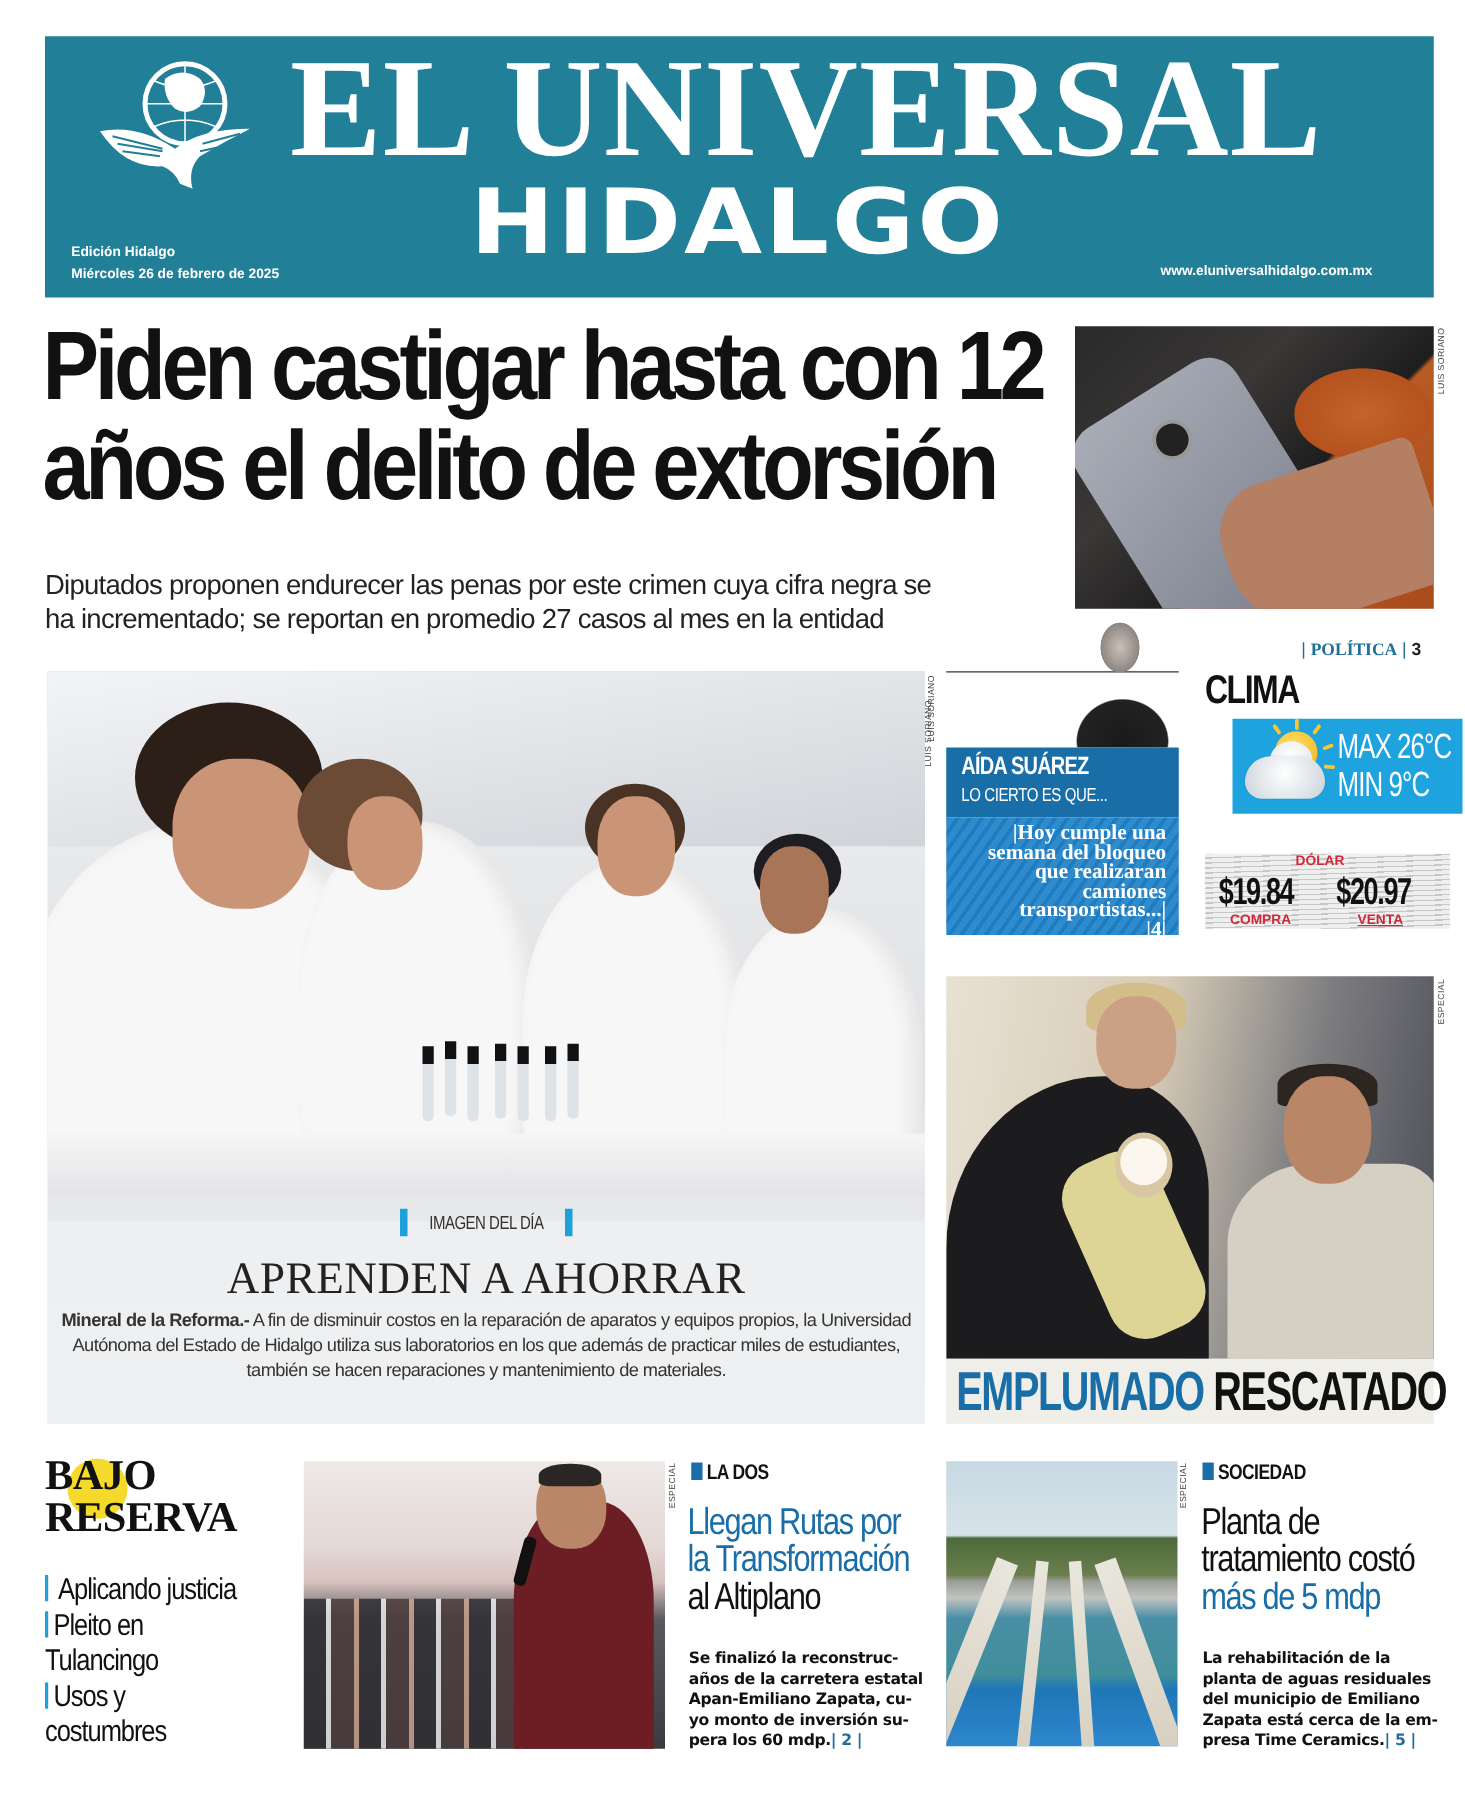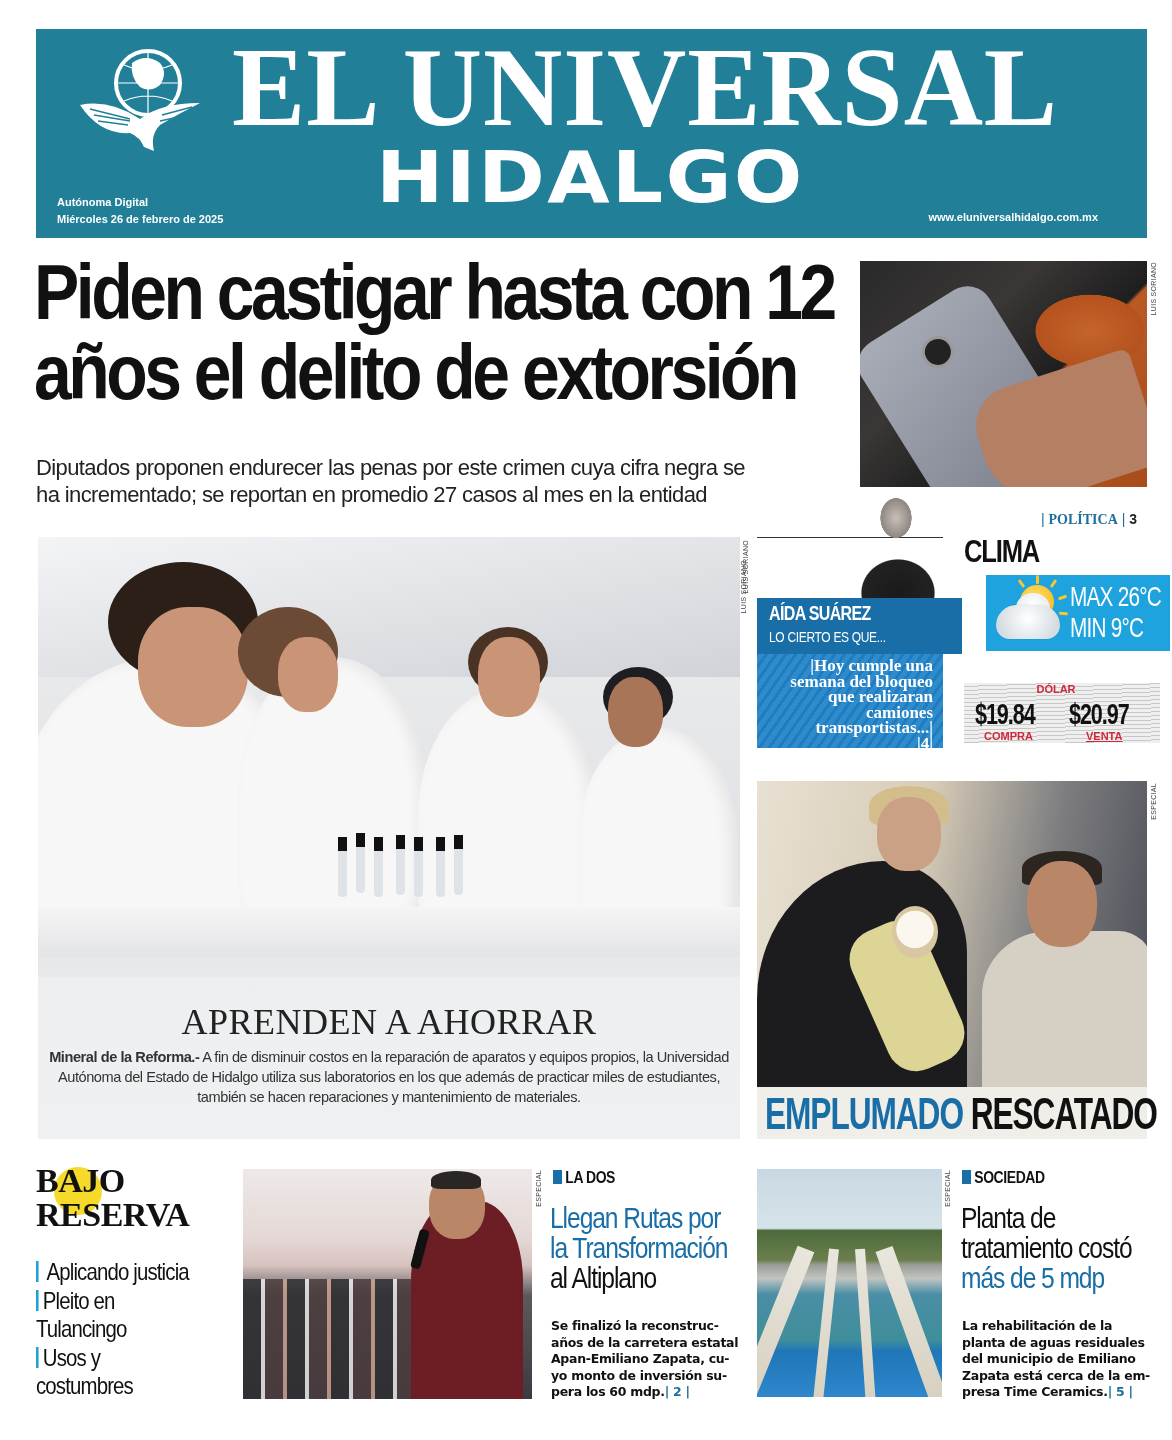--- a/index.html
+++ b/index.html
@@ -47,21 +47,21 @@
   .lab-title { left: 0; top: 464px; width: 702px; text-align: center; font-family: "Liberation Serif", serif; font-size: 36px; color: #222; letter-spacing: 0.5px; }
   .lab-body { left: 6px; top: 510px; width: 690px; text-align: center; font-size: 14.6px; line-height: 20px; color: #333; letter-spacing: -0.45px; }
   .lab-body b { color: #333; }
   .lab-tag { left: 0; top: 576px; width: 702px; text-align: center; }
 
   
   .col-photo { left: 838px; top: 488px; width: 103px; height: 110px; background:
       radial-gradient(ellipse 22px 28px at 58px 30px, #c8c0b8 0%, #8e8680 70%, transparent 72%),
       radial-gradient(ellipse 60px 55px at 60px 105px, #1a1a1a 0%, #222 60%, transparent 62%); }
   .col-rule { left: 757px; top: 537px; width: 186px; height: 1px; background: #333; }
-  .col-box-head { left: 757px; top: 598px; width: 205px; height: 56px; background: #1a6ea7; color: #fff; }
+  .col-box-head { left: 757px; top: 598px; width: 186px; height: 56px; background: #1a6ea7; color: #fff; }
   .col-name { left: 12px; top: 4px; font-weight: bold; font-size: 20px; letter-spacing: -0.8px; transform: scaleX(0.8); transform-origin: left; white-space: nowrap; }
   .col-slug { left: 12px; top: 30px; font-size: 15px; letter-spacing: -0.4px; transform: scaleX(0.8); transform-origin: left; white-space: nowrap; }
   .col-box-body { left: 757px; top: 654px; width: 186px; height: 94px; background: repeating-linear-gradient(-55deg, #2e8bcc 0 5px, #1f7cc0 5px 8px); color: #fff; }
   .col-text { right: 10px; top: 4px; width: 170px; text-align: right; font-family: "Liberation Serif", serif; font-weight: bold; font-size: 17px; line-height: 15.5px; }
 
   
   .clima-title { left: 964px; top: 533px; font-weight: bold; font-size: 32px; letter-spacing: -1.5px; transform: scaleX(0.8); transform-origin: left; color: #111; }
   .clima-box { left: 964px; top: 575px; width: 184px; height: 76px; background: #1ea3de; color: #fff; margin-left: 22px; }
   .sun { left: 34px; top: 10px; width: 34px; height: 34px; border-radius: 50%; background: radial-gradient(circle at 40% 40%, #ffe16a, #f3b219); }
   .sun-ray { width: 3px; height: 9px; background: #f7c630; border-radius: 2px; }
@@ -130,21 +130,21 @@
   <svg class="abs logo-svg" viewBox="0 0 130 110">
     <circle cx="72" cy="40" r="32" fill="none" stroke="#fff" stroke-width="4"></circle>
     <path d="M56 20 q14 -10 28 0 q8 10 0 22 q-10 8 -20 2 q-10 -10 -8 -24z" fill="#fff"></path>
     <path d="M72 8 v64 M40 40 h64 M48 22 q24 10 48 0 M48 58 q24 -10 48 0" stroke="#fff" stroke-width="1.2" fill="none"></path>
     <path d="M4 62 q30 -6 60 14 q20 -16 60 -16 q-20 10 -40 22 q-10 10 -6 26 l-10 -4 q-4 -10 -14 -14 q-30 2 -50 -28z" fill="#fff"></path>
     <path d="M14 66 l40 10 M18 72 l36 6 M22 78 l30 4 M86 72 l30 -8 M84 78 l28 -6" stroke="#227f98" stroke-width="1.5"></path>
   </svg>
   <div class="abs mast-title">EL UNIVERSAL</div>
   <div class="abs mast-sub">HIDALGO</div>
   <div class="abs mast-edition">
-    <div>Autónoma Digital</div>
+    <div>Edición Hidalgo</div>
     <div>Miércoles 26 de febrero de 2025</div>
   </div>
   <div class="abs mast-url">www.eluniversalhidalgo.com.mx</div>
 </div>
 
 <div class="abs headline">
   <div>Piden castigar hasta con 12</div>
   <div>años el delito de extorsión</div>
 </div>
 <div class="abs deck">
@@ -179,20 +179,23 @@
   <div class="abs lab-face" style="left:570px; top:140px; width:55px; height:70px; background:#a87558;"></div>
   <div class="abs lab-bench"></div>
   <div class="abs tube" style="left:300px; top:300px;"></div>
   <div class="abs tube" style="left:318px; top:296px;"></div>
   <div class="abs tube" style="left:336px; top:300px;"></div>
   <div class="abs tube" style="left:358px; top:298px;"></div>
   <div class="abs tube" style="left:376px; top:300px;"></div>
   <div class="abs tube" style="left:398px; top:300px;"></div>
   <div class="abs tube" style="left:416px; top:298px;"></div>
   <div class="abs lab-caption-bg"></div>
+  <div class="abs img-del-dia">
+    <span class="bar"></span><span class="t">IMAGEN DEL DÍA</span><span class="bar"></span>
+  </div>
   <div class="abs lab-body">
     <b>Mineral de la Reforma.-</b><span> A fin de disminuir costos en la reparación de aparatos y equipos propios, la Universidad Autónoma del Estado de Hidalgo utiliza sus laboratorios en los que además de practicar miles de estudiantes, también se hacen reparaciones y mantenimiento de materiales.</span>
   </div>
   <div class="abs lab-title">APRENDEN A AHORRAR</div>
 </div>
 <div class="abs credit-v" style="left:742px; top:540px;">LUIS SORIANO</div>
 
 <div class="abs credit-v" style="left:740px; top:560px;">LUIS SORIANO</div>
 <div class="abs col-rule"></div>
 <div class="abs col-photo"></div>

